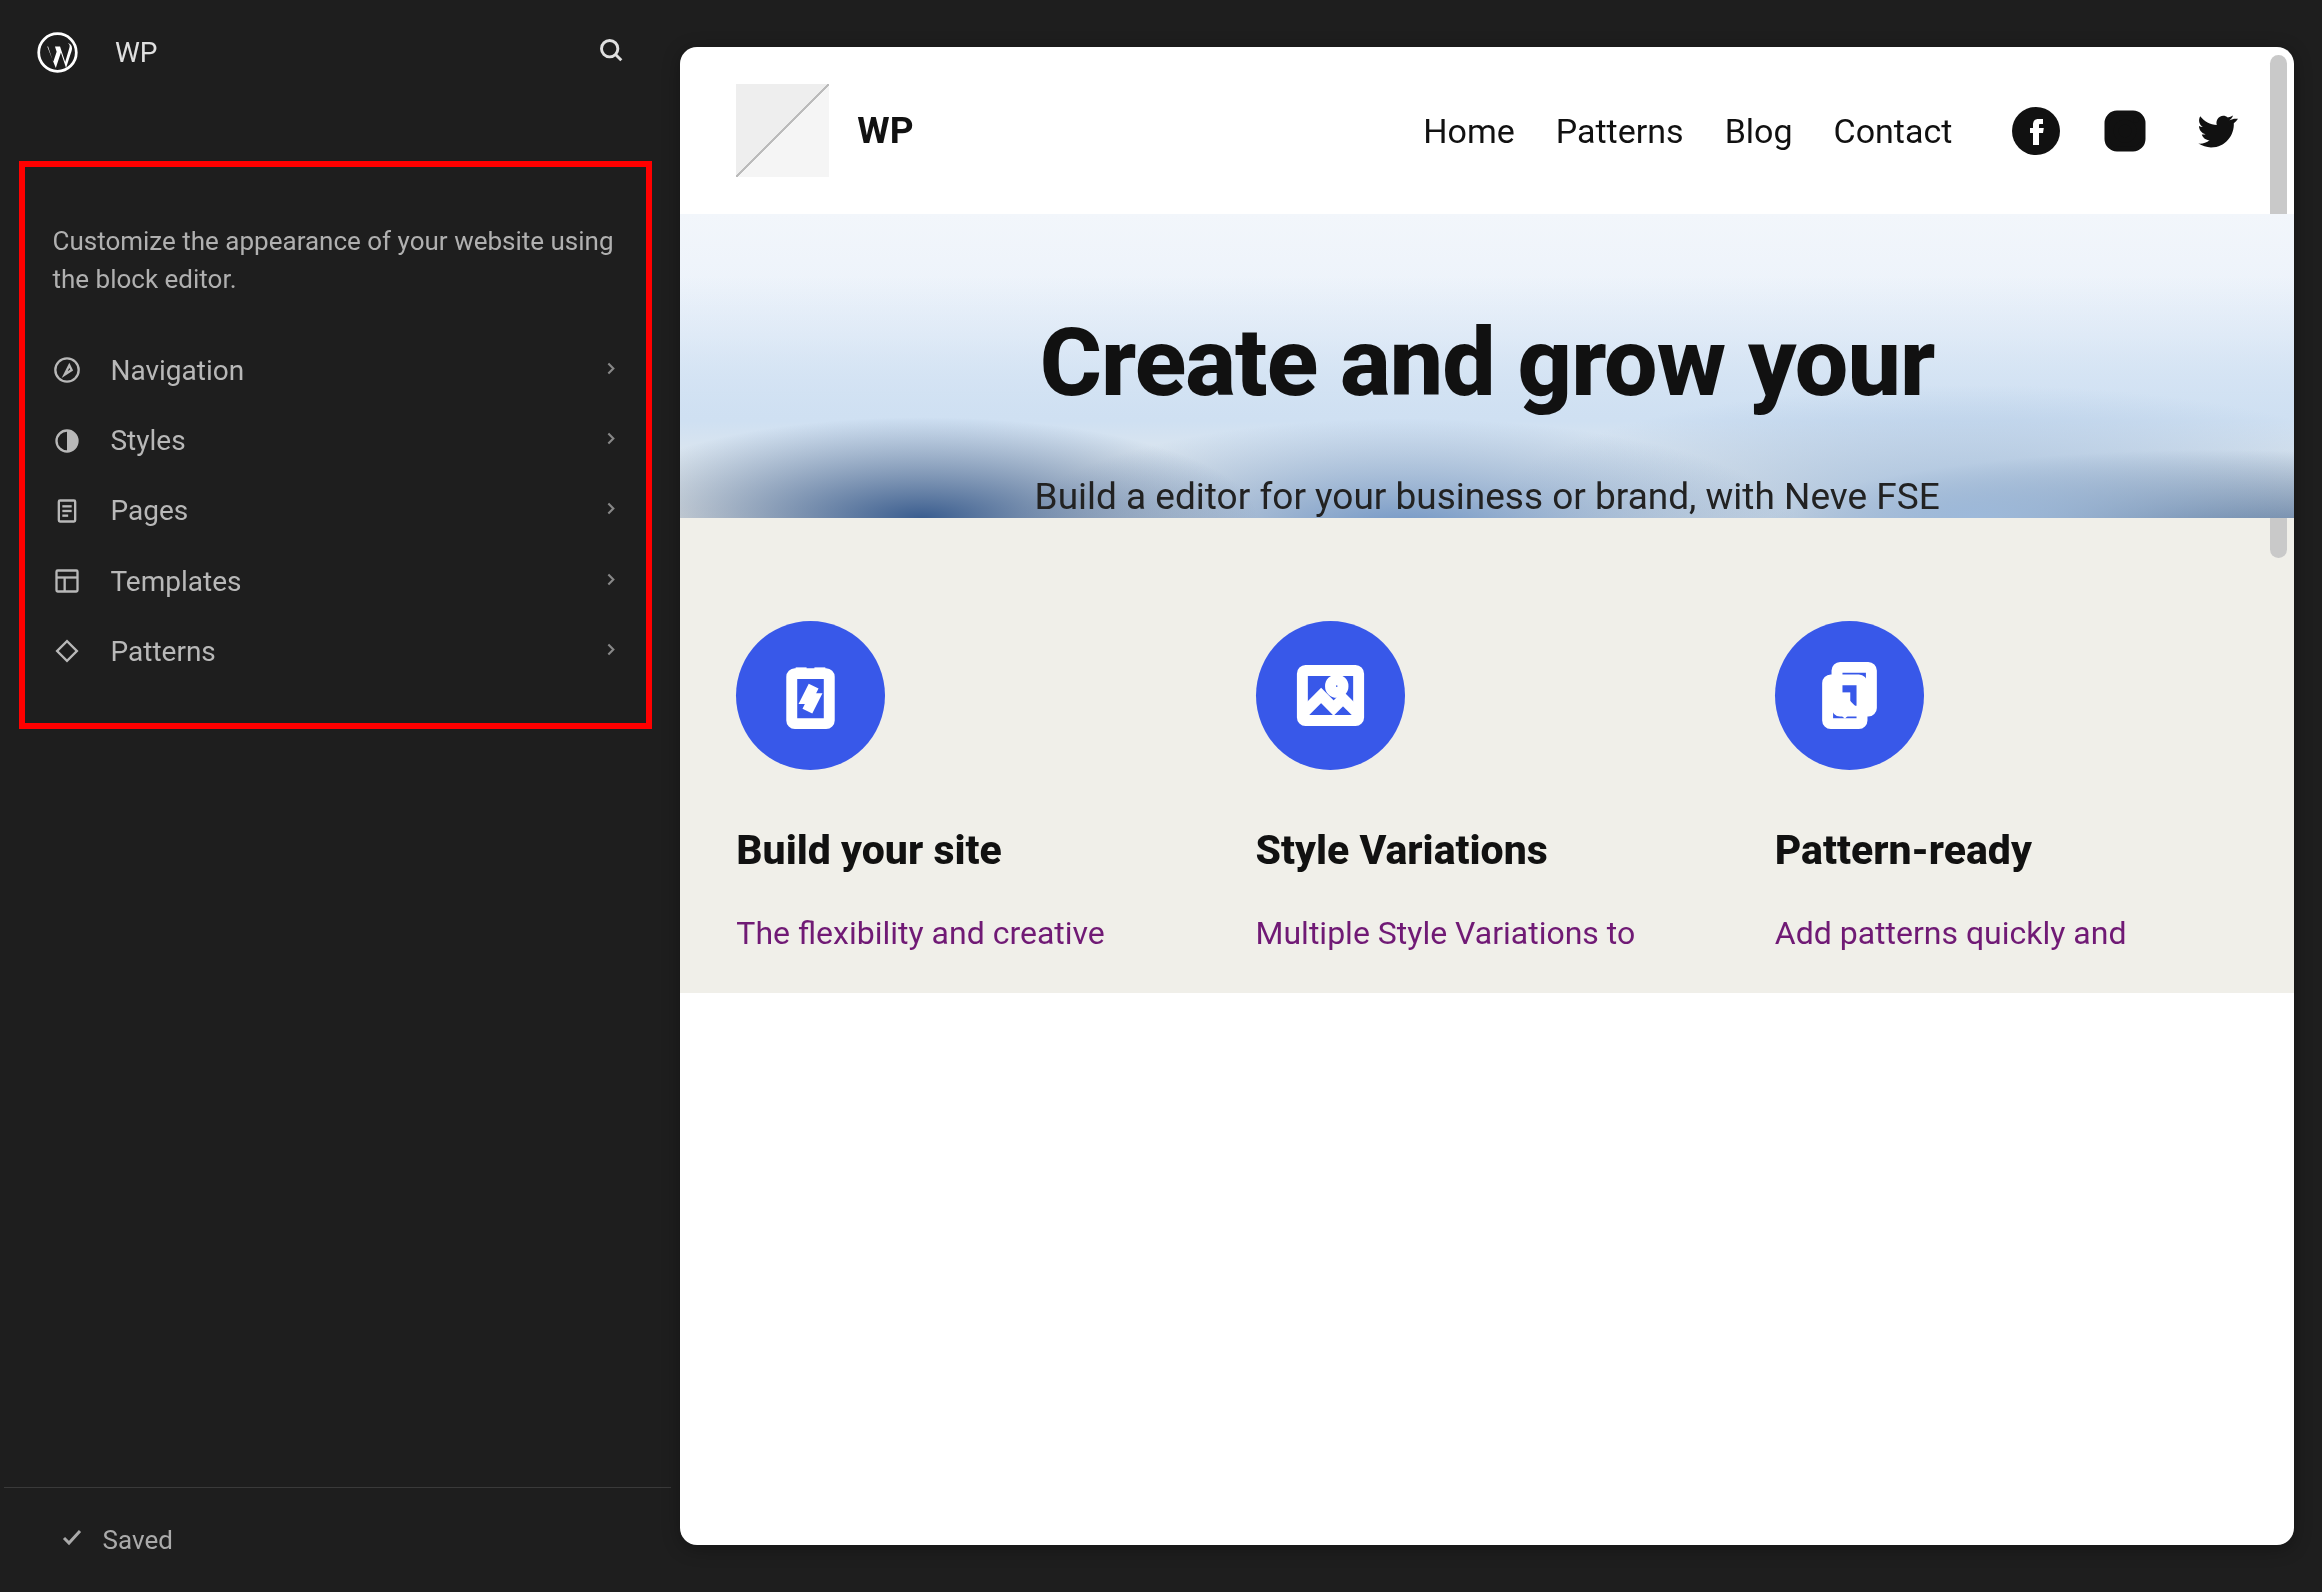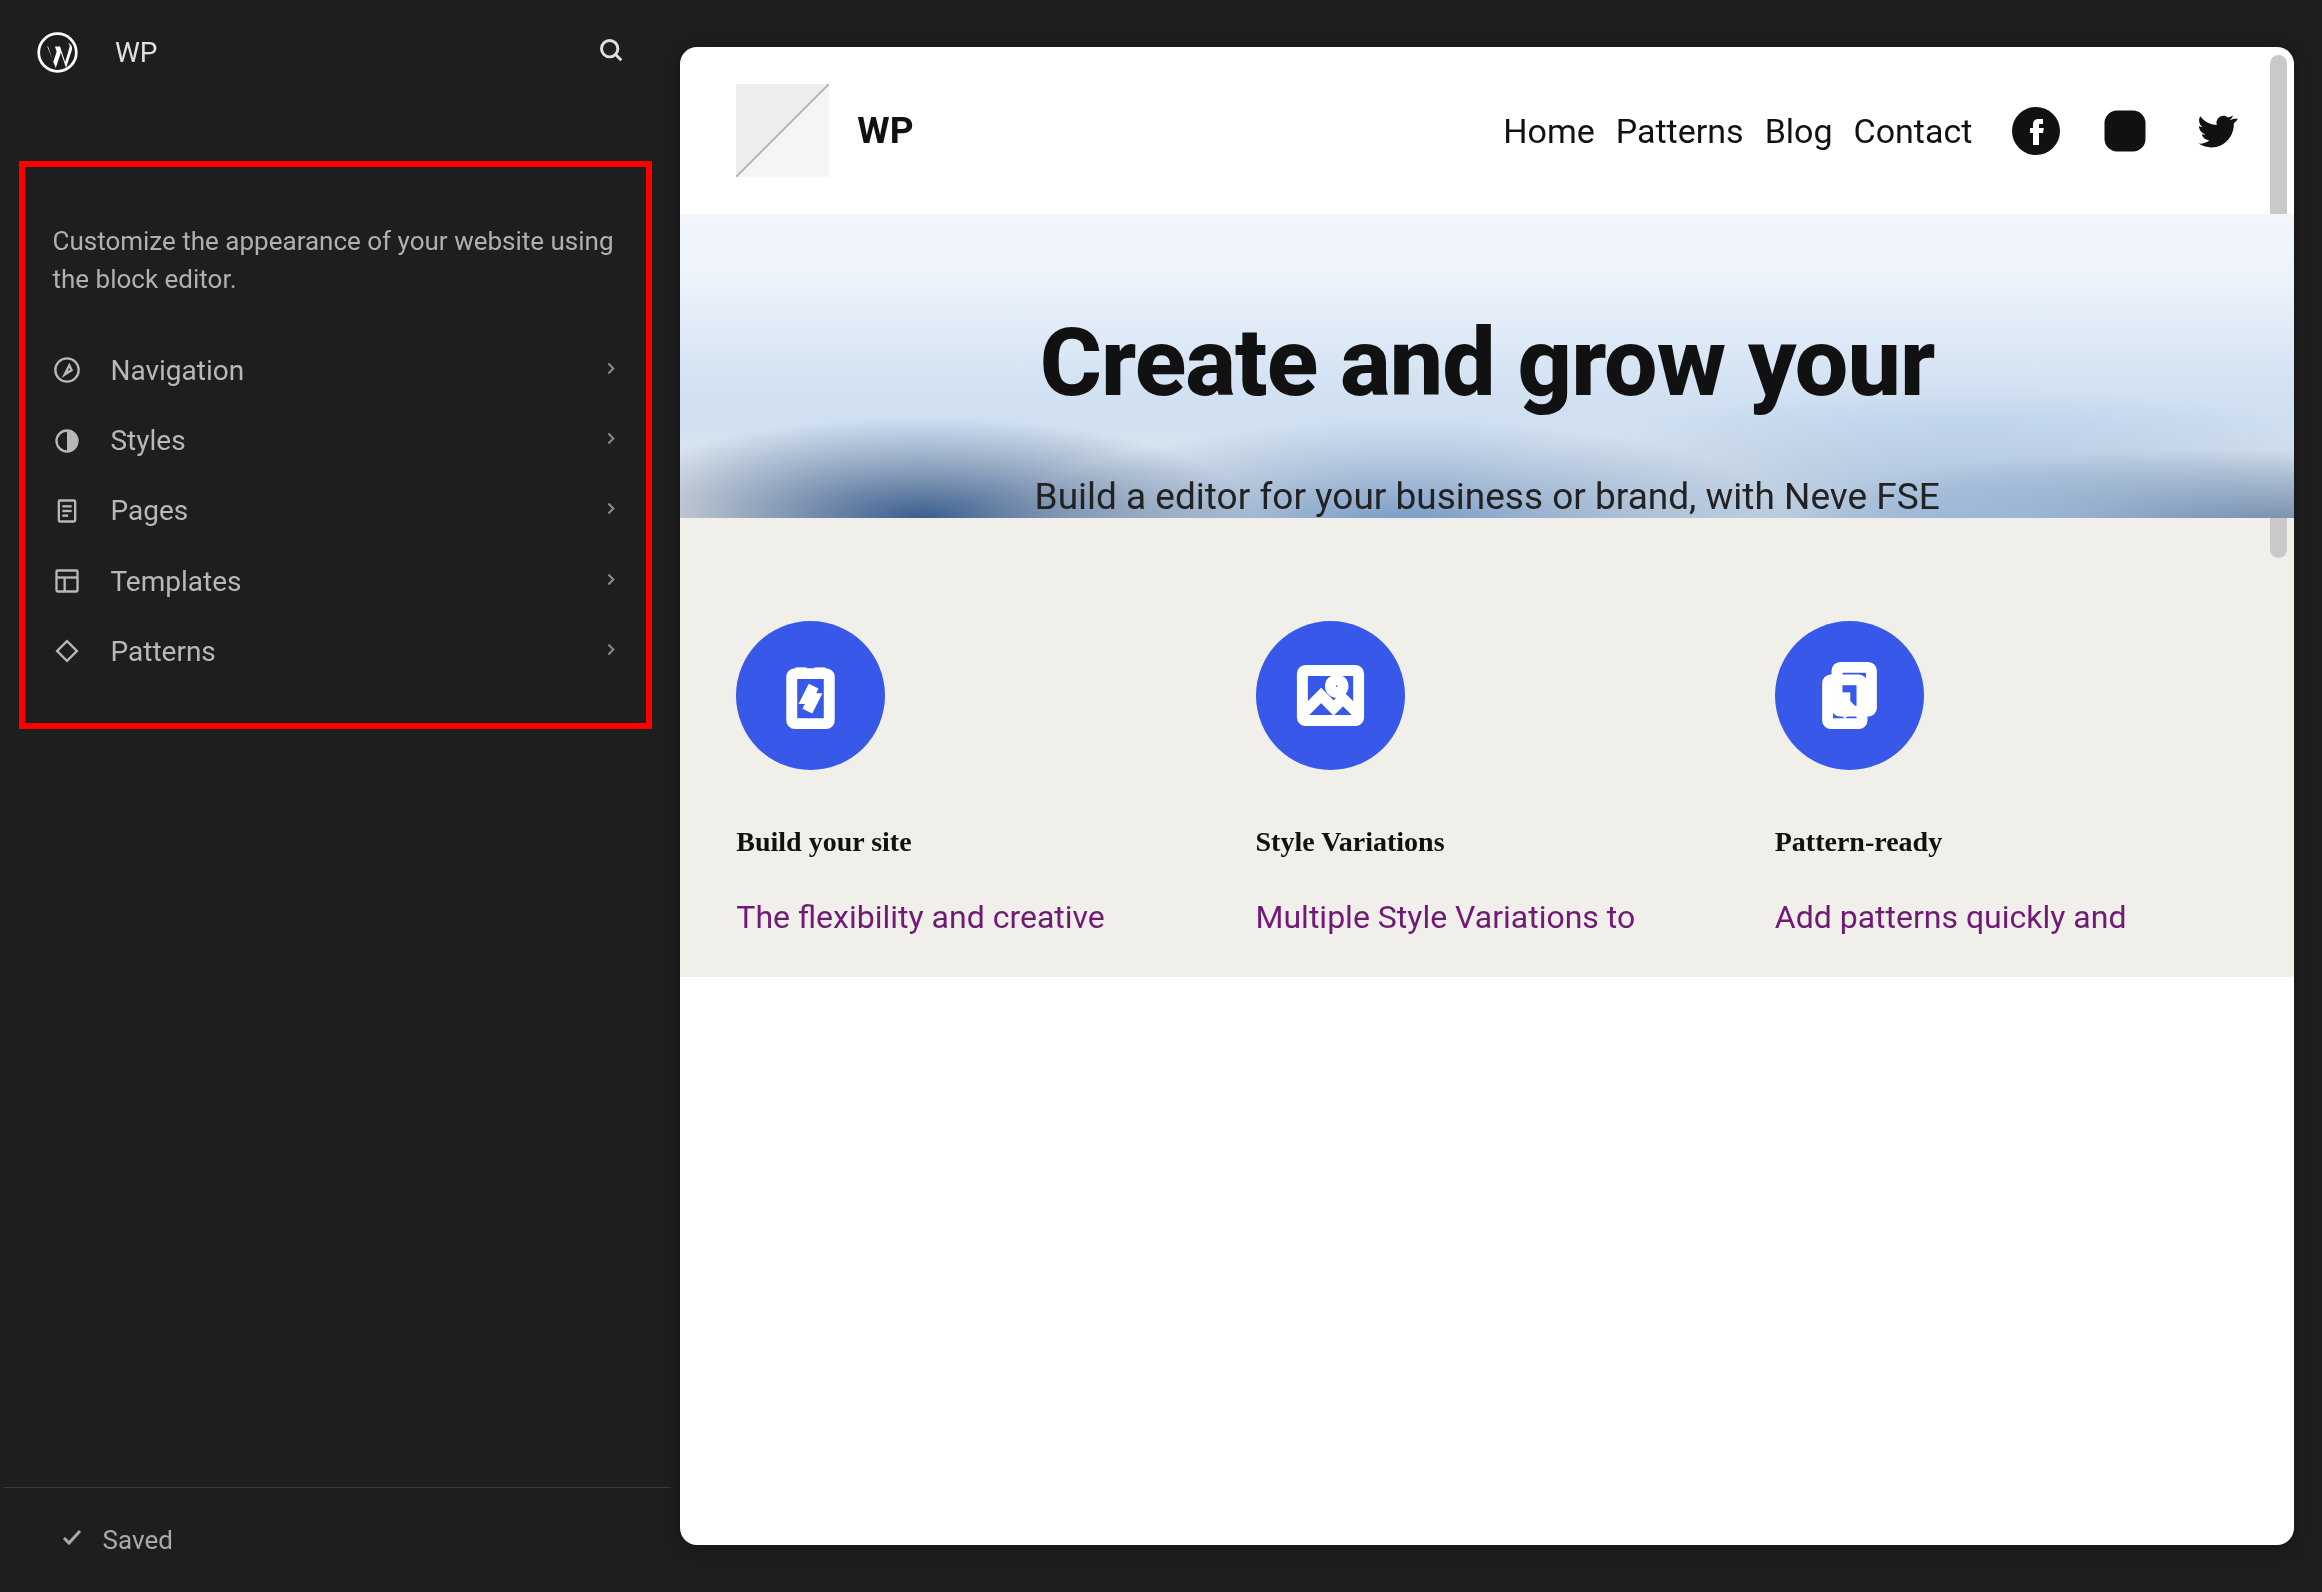--- a/index.html
+++ b/index.html
@@ -142,21 +142,21 @@
     display:flex;
     align-items:center;
     padding: 37px 56px;
     gap:28px;
   }
   .site-logo-ph {
     width:93px;height:93px;
     background: linear-gradient(135deg, #eee 0%, #eee 49%, #bbb 49%, #bbb 51%, #f5f5f5 51%, #f5f5f5 100%);
   }
   .site-title { font-size:37px; font-weight:700; color:#111; }
-  .site-nav { margin-left:auto; display:flex; align-items:center; gap:21px; }
+  .site-nav { margin-left:auto; display:flex; align-items:center; gap:41px; }
   .site-nav a { font-size:34px; color:#111; text-decoration:none; cursor:pointer; }
   .social-icons { display:flex; align-items:center; gap:41px; margin-left:18.6px;}
   .social-icons .soc { width:48px;height:48px; display:flex;align-items:center;justify-content:center; cursor:pointer;}
   .social-icons svg { width:48px;height:48px; fill:#111; }
 
   .hero {
     position:relative;
     background: linear-gradient(180deg, #f2f6fb 0%, #eaf1fa 40%, #dde9f6 60%, #c9ddf1 75%, #f0efe9 100%);
     text-align:center;
     padding: 93px 37px 0 37px;
@@ -215,21 +215,21 @@
     gap:56px;
   }
   .feature { flex:1; }
   .feat-icon {
     width:149px;height:149px;border-radius:50%;
     background:#3858e9;
     display:flex;align-items:center;justify-content:center;
     margin-bottom:56px;
   }
   .feat-icon svg { width:75px;height:75px; stroke:#fff; fill:none; stroke-width:3.5; }
-  .feature h3 { font-size:28px; font-weight:800; color:#111; margin-bottom:37px;font-family:Liberation Serif, serif; }
+  .feature h3 { font-size:41px; font-weight:800; color:#111; margin-bottom:37px; }
   .feature p { font-size:32px; color:#701a75; line-height:1.4; }
 </style>
 </head>
 <body>
 
 <div class="app">
 
   <aside class="sidebar">
     <div class="topbar">
       <div class="wp-logo">

